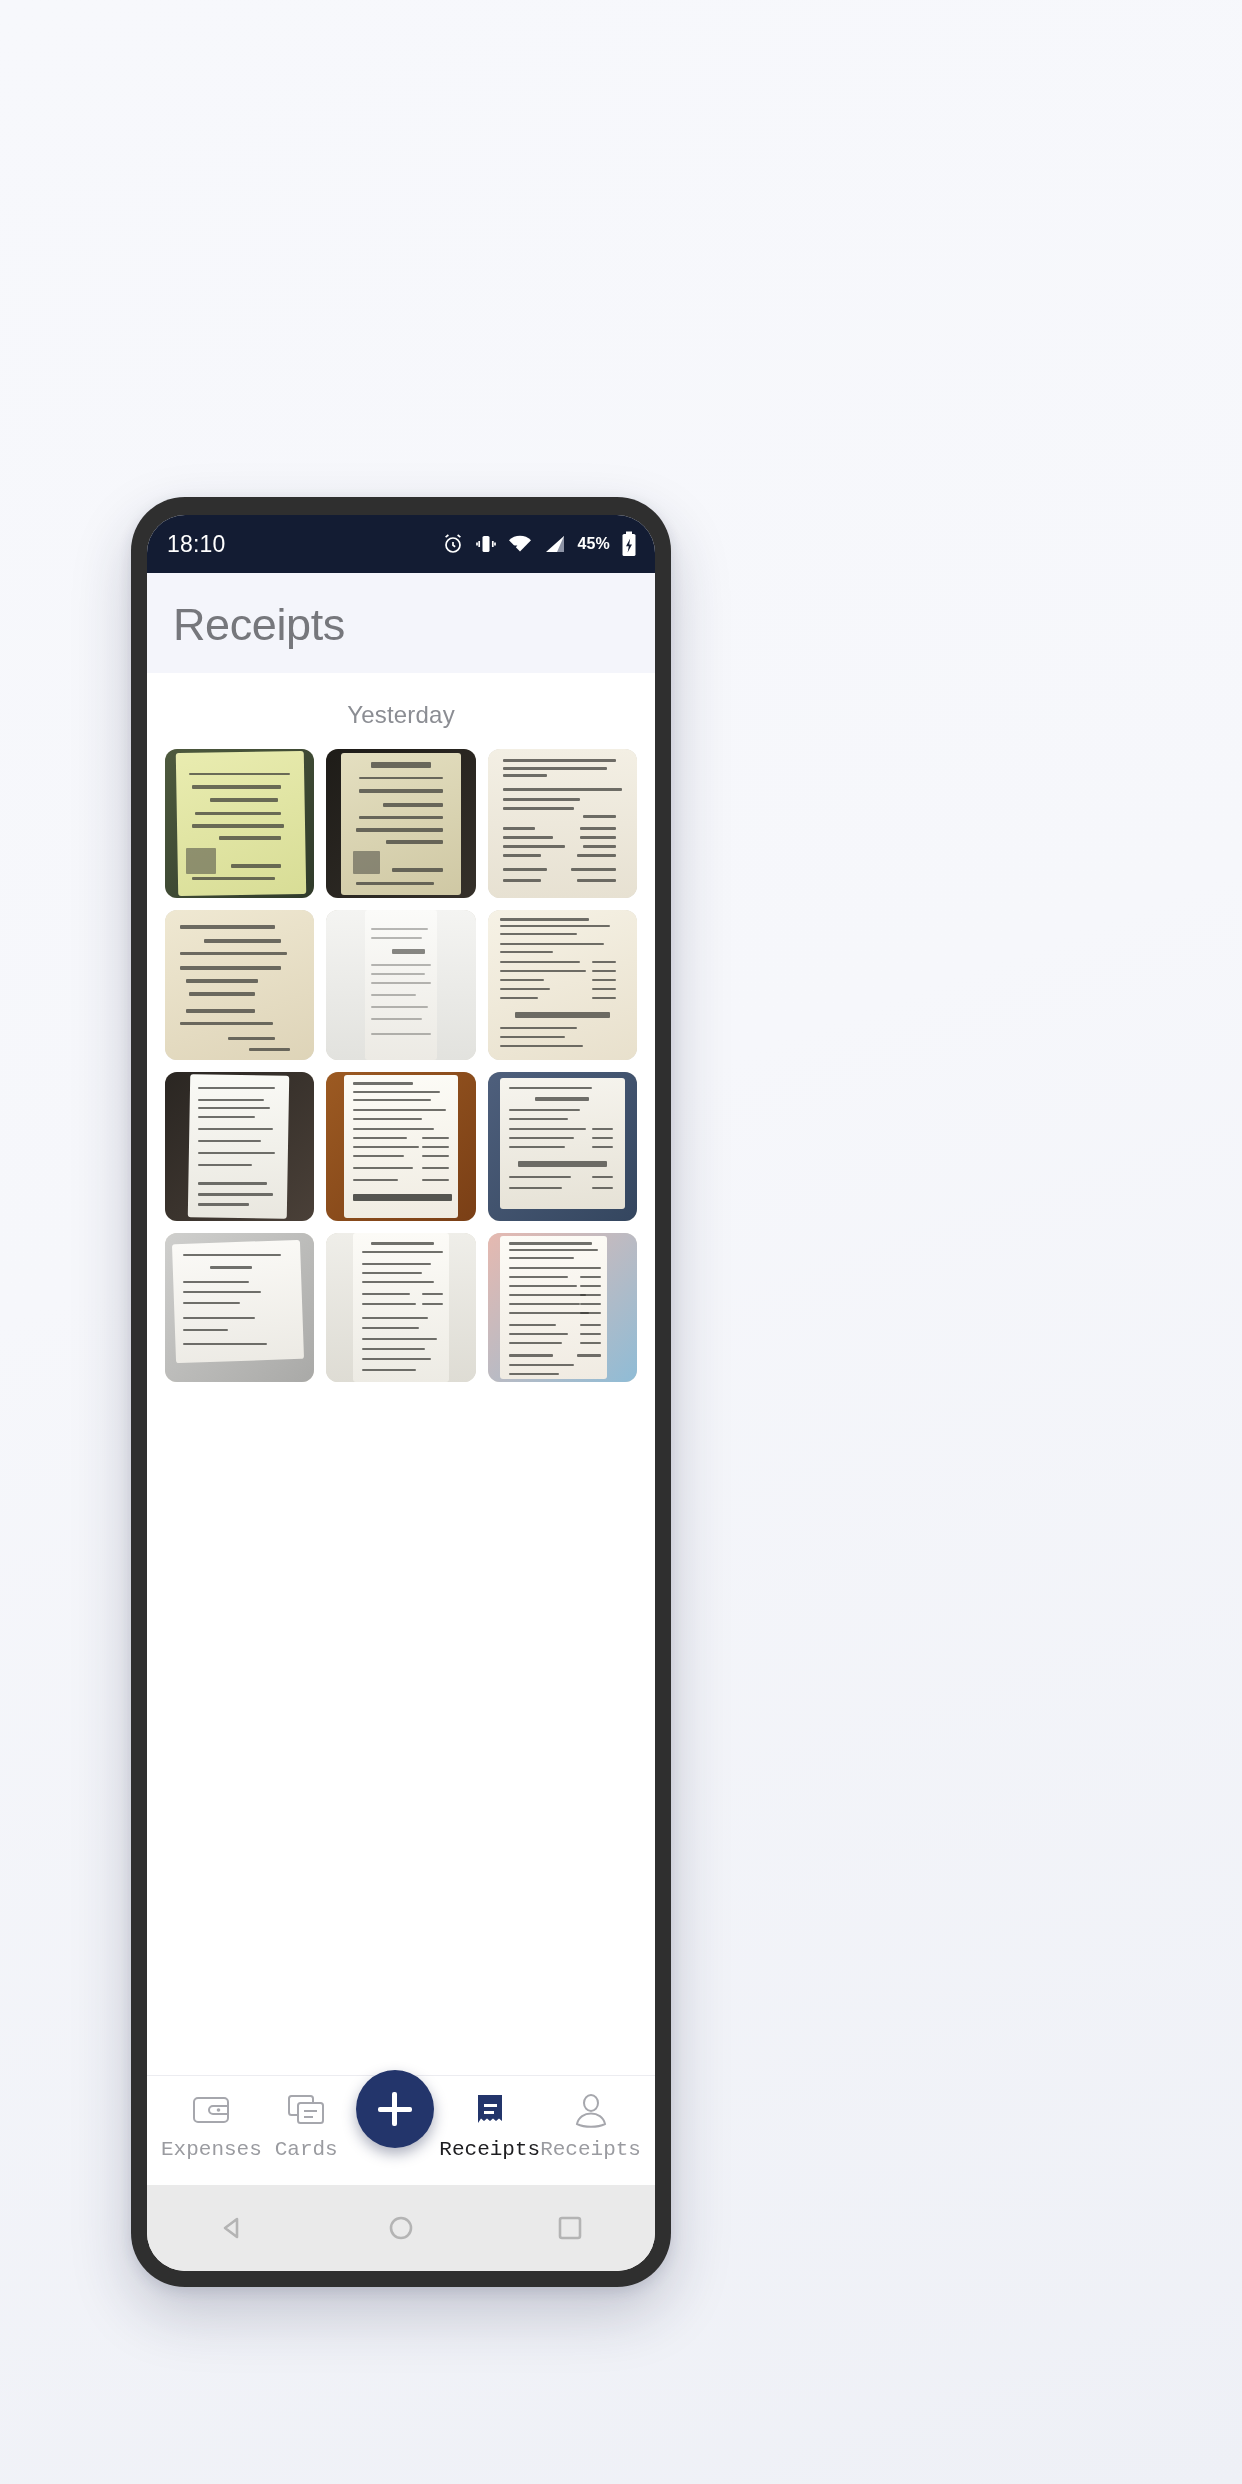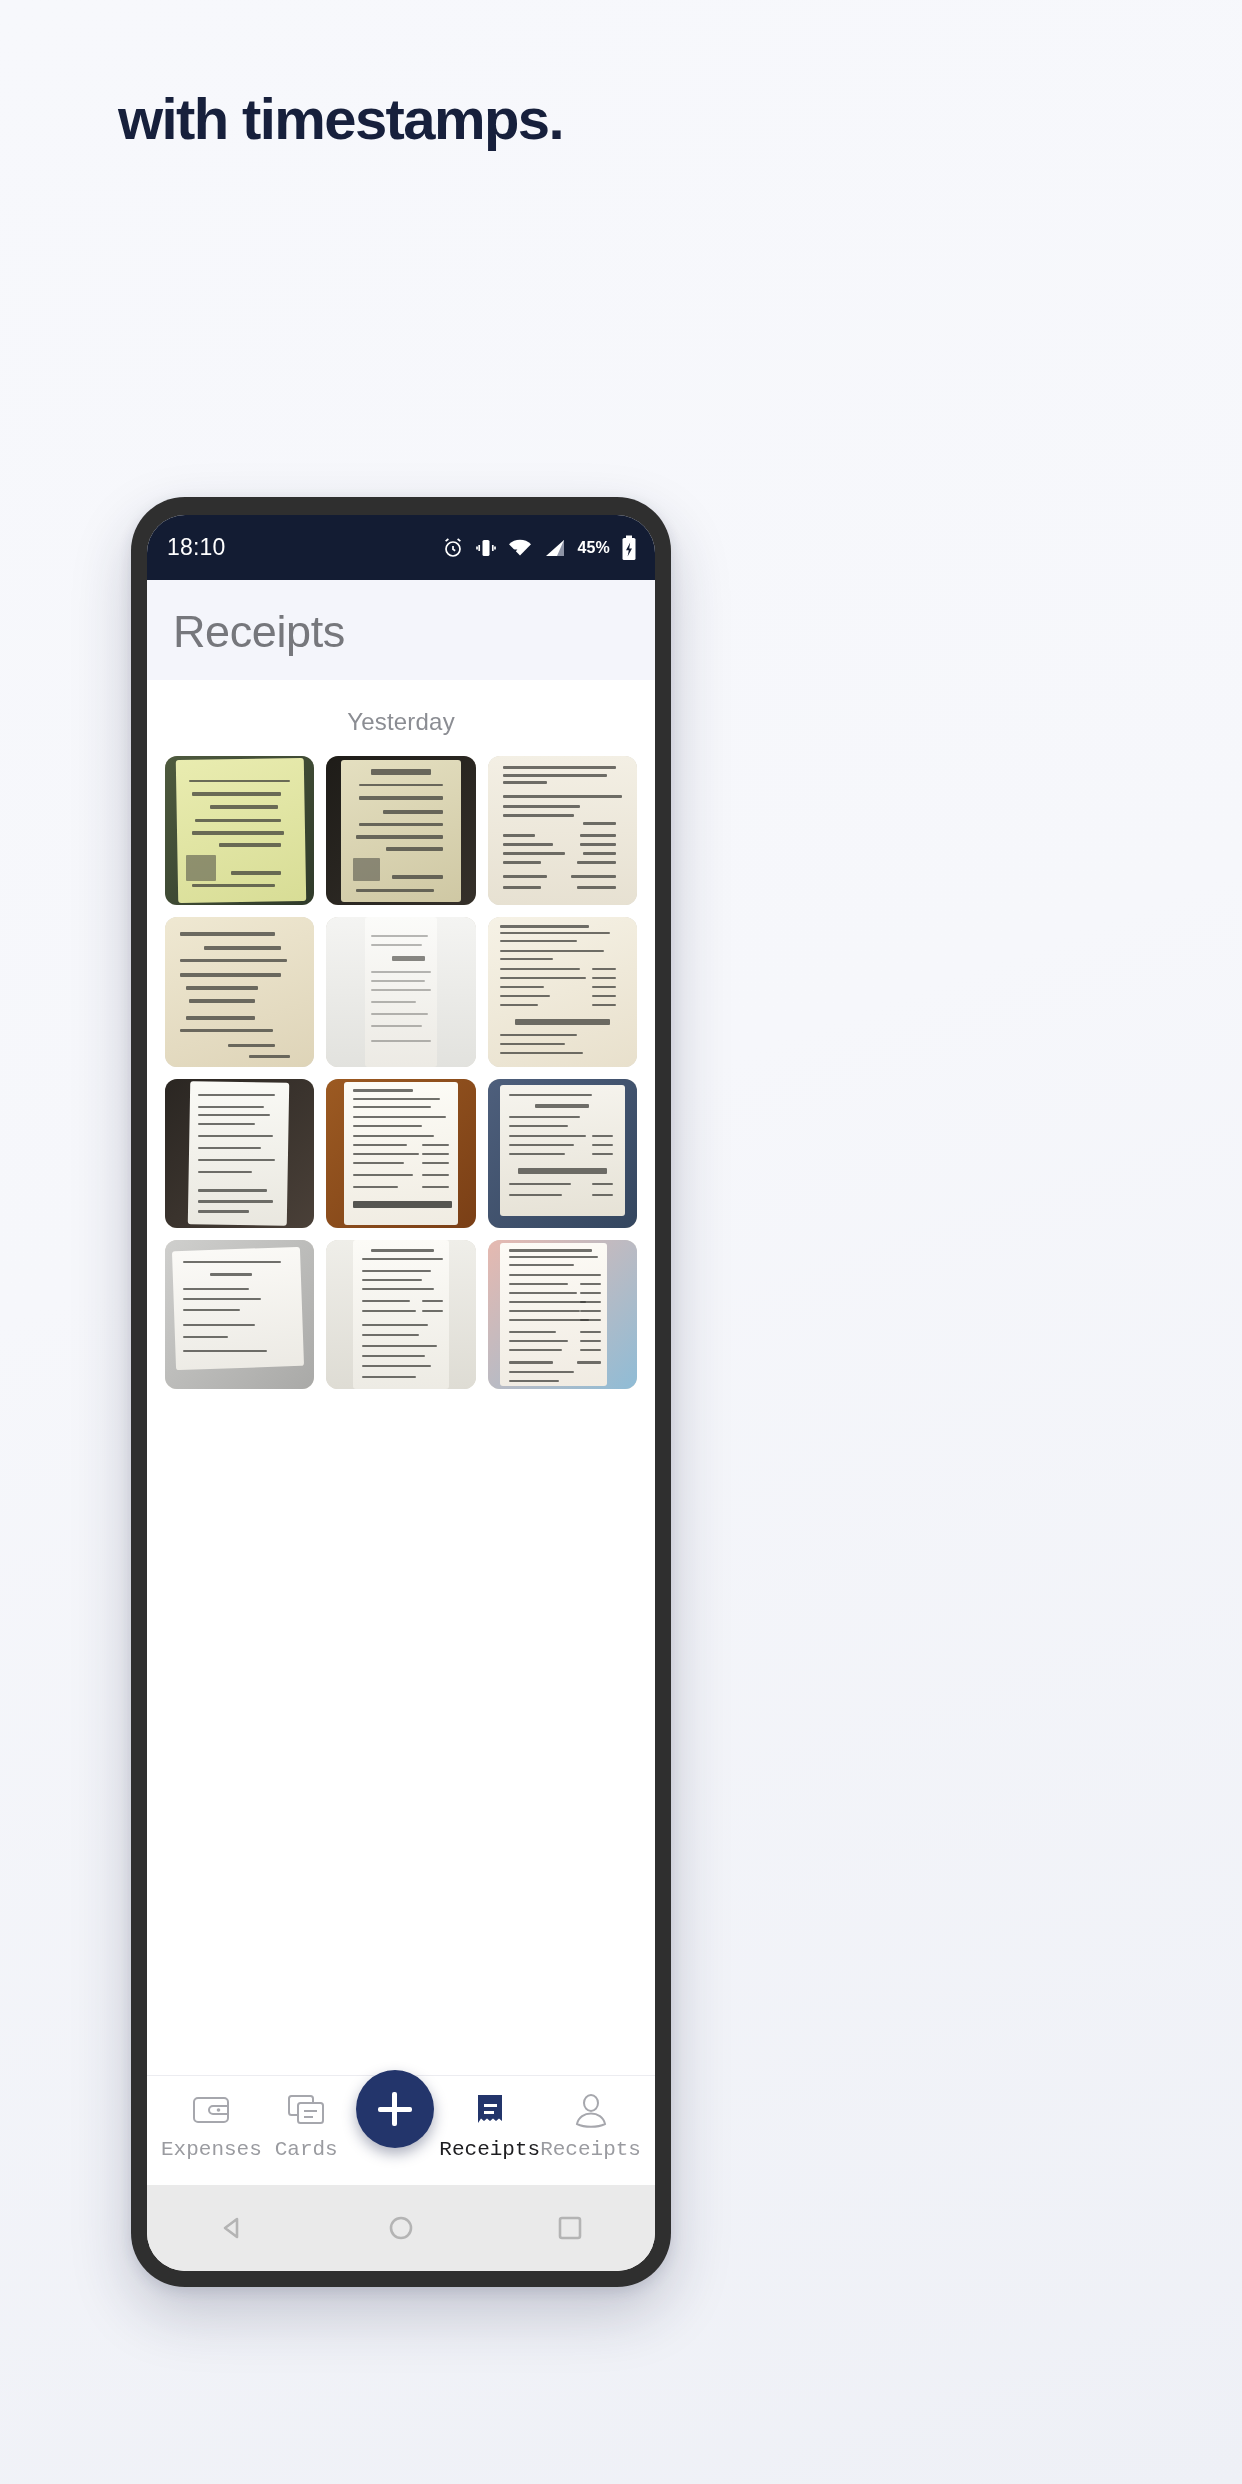--- a/index.html
+++ b/index.html
@@ -31,21 +31,21 @@
     width:100%; height:100%;
     background:#ffffff;
     border-radius:38px;
     overflow:hidden;
     display:flex; flex-direction:column;
     position:relative;
   }
 
   
   .statusbar {
-    height:65px; background:#131c33; color:#fff;
+    height:58px; background:#131c33; color:#fff;
     display:flex; align-items:center; justify-content:space-between;
     padding:0 18px 0 20px; flex:0 0 auto;
   }
   .sb-time { font-size:23px; letter-spacing:.2px; }
   .sb-right { display:flex; align-items:center; gap:11px; }
   .sb-right svg { display:block; }
   .sb-batt { font-size:16px; letter-spacing:.2px;font-weight:bold; }
 
   
   .appbar {
@@ -106,21 +106,20 @@
   .androidnav {
     flex:0 0 auto; height:86px; background:#eaeaea;
     display:flex; align-items:center; justify-content:space-around;
   }
   .androidnav .btn { width:90px; display:flex; justify-content:center; }
 </style>
 </head>
 <body>
 
 <div class="headline">
-  <span class="l2">with timestamps.</span>
 </div>
 
 <div class="phone">
   <div class="screen">
 
     <div class="statusbar">
       <div class="sb-time">18:10</div>
       <div class="sb-right">
         <span>
           <svg width="24" height="24" viewBox="0 0 24 24" fill="none" stroke="#fff" stroke-width="1.7">

